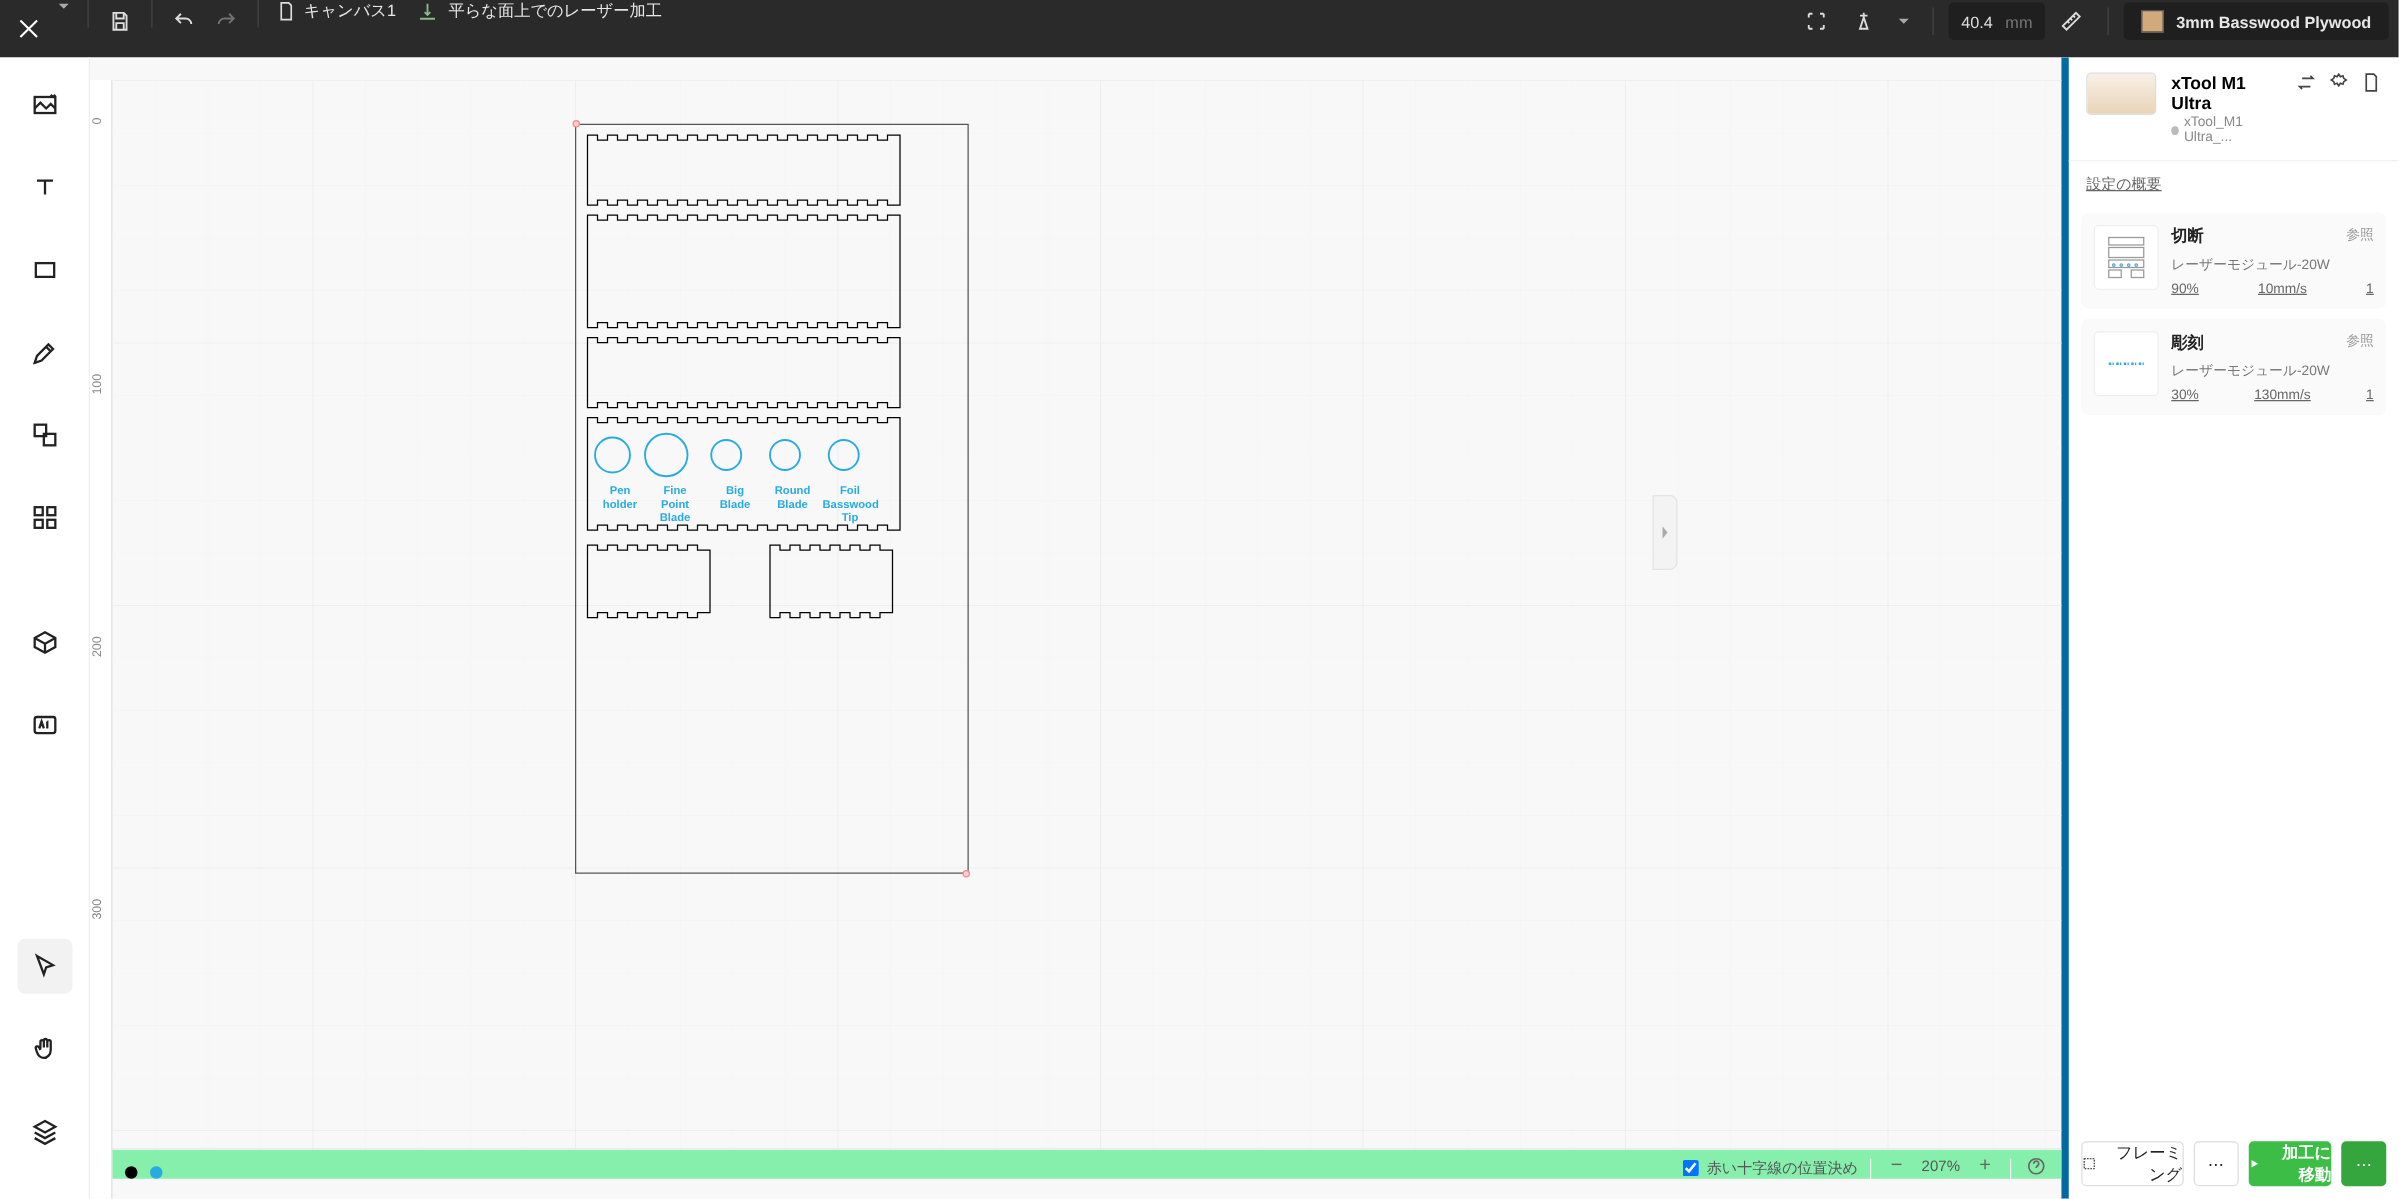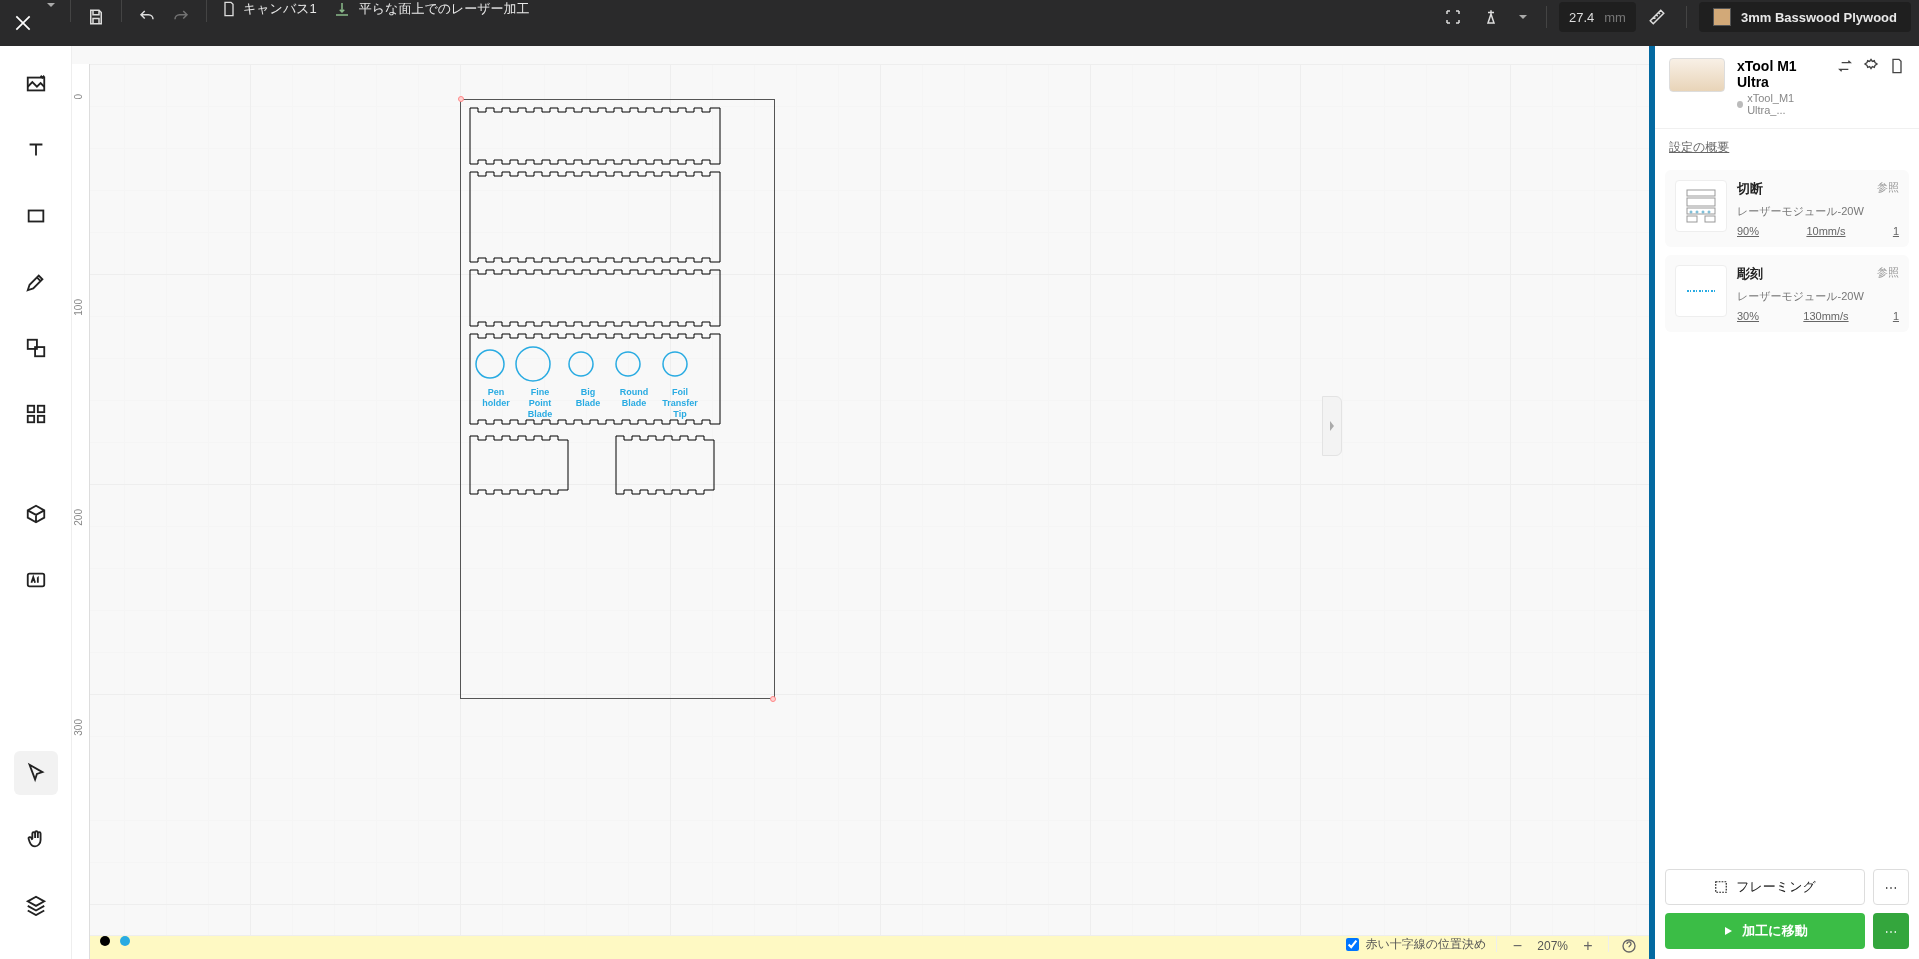--- a/index.html
+++ b/index.html
@@ -40,21 +40,21 @@
 }
 .canvas-border { position:absolute; left:370px; top:35px; width:315px; height:600px; border:1px solid #555; background:transparent; }
 .crossdot1 { position:absolute; left:368px; top:32px; width:6px; height:6px; background:#ffd0d0; border-radius:50%; border:1px solid #f88;}
 .crossdot2 { position:absolute; left:680px; top:632px; width:6px; height:6px; background:#ffd0d0; border-radius:50%; border:1px solid #f88;}
 
 .artwork { position:absolute; left:378px; top:42px; }
 .bladelabel { position:absolute; color:#29abe2; font-size:9px; font-weight:700; text-align:center; line-height:11px; }
 
 .panelsplit { position:absolute; left:1250px; top:350px; width:20px; height:60px; background:#f3f3f3; border:1px solid #e3e3e3; border-radius:0 6px 6px 0; display:flex; align-items:center; justify-content:center; color:#aaa; cursor:pointer;}
 
-.statusbar { position:absolute; left:18px; right:0; bottom:0; height:24px; background:#fef9c3; border-top:1px solid #eee; display:flex; align-items:flex-start; font-size:12px; color:#555; padding:0 10px; gap:10px;}
+.statusbar { position:absolute; left:18px; right:0; bottom:16px; height:24px; background:#86efac; border-top:1px solid #eee; display:flex; align-items:flex-end; font-size:12px; color:#555; padding:0 10px; gap:10px;}
 .statusbar .dot { width:10px; height:10px; border-radius:50%; }
 .statusbar .spacer { flex:1; }
 .statusbar .zoomctrl { display:flex; align-items:center; gap:10px; }
 .statusbar .zbtn { width:20px; height:20px; display:flex; align-items:center; justify-content:center; cursor:pointer; font-size:16px; color:#666;}
 
 .rsidebar { width:270px; border-left:6px solid #0369a1; display:flex; flex-direction:column; background:#fff; }
 .device { padding:12px 14px; display:flex; gap:12px; align-items:flex-start; }
 .device .thumb { width:56px; height:34px; background:linear-gradient(#f8f0e6,#e8d4b8); border-radius:4px; border:1px solid #ddd;}
 .device .info { flex:1; }
 .device .name { font-size:14px; font-weight:700; }
@@ -66,21 +66,21 @@
 .section-title { font-size:12px; color:#666; padding:10px 14px; border-top:1px solid #f0f0f0;text-decoration:underline; }
 .opcard { margin:4px 10px; background:#fafafa; border-radius:6px; padding:10px; display:flex; gap:10px; }
 .opcard .thumb { width:52px; height:52px; background:#fff; border:1px solid #eee; border-radius:4px; display:flex; align-items:center; justify-content:center;}
 .opcard .meta { flex:1; font-size:12px; color:#444; }
 .opcard .meta .title { font-size:13px; font-weight:700; color:#222; display:flex; justify-content:space-between;}
 .opcard .meta .title .ref { font-size:11px; color:#999; font-weight:400; }
 .opcard .meta .sub { font-size:11px; color:#777; margin-top:6px; }
 .opcard .meta .row { display:flex; justify-content:space-between; font-size:11px; color:#666; margin-top:6px;text-decoration:underline;}
 
 .rsidebar .grow { flex:1; }
-.actionbar { padding:10px; display:flex; flex-direction:column; gap:8px; }
+.actionbar { padding:10px; display:flex; flex-direction:row; gap:8px;text-align:right; }
 .btnrow { display:flex; gap:8px; }
 .btn { height:36px; border-radius:4px; display:flex; align-items:center; justify-content:center; font-size:13px; cursor:pointer; gap:8px;}
 .btn.framing { flex:1; background:#fff; border:1px solid #ddd; color:#222; }
 .btn.menu { width:36px; background:#fff; border:1px solid #ddd; color:#222; }
 .btn.process { flex:1; background:#3bbd46; color:#fff; font-weight:600; }
 .btn.menu2 { width:36px; background:#34a63d; color:#fff; }
 
 svg { display:block; }
 </style>
 </head>
@@ -139,21 +139,21 @@
           <path d="M12 3v5 M8 6l8 0 M12 8 L8 20h8z"></path>
         </svg>
     </div>
     <div class="chev">
       <svg width="10" height="10" viewBox="0 0 10 10" fill="#aaa">
           <path d="M1 3 L5 7 L9 3Z"></path>
         </svg>
     </div>
     <div class="hdiv"></div>
     <div class="thickness">
-      <span>27.4</span>
+      <span>40.4</span>
       <span class="unit">mm</span>
     </div>
     <div class="hicon">
       <svg width="18" height="18" viewBox="0 0 24 24" fill="none" stroke="#ddd" stroke-width="2">
           <path d="M3 17 L17 3l4 4L7 21z M8 12l2 2 M11 9l2 2 M14 6l2 2"></path>
         </svg>
     </div>
     <div class="hdiv"></div>
     <div class="material">
       <div class="swatch"></div>
@@ -272,21 +272,21 @@
       <div class="bladelabel" style="left:430px; top:323px; width:40px">
         <span>Fine</span><br><span>Point</span><br><span>Blade</span>
       </div>
       <div class="bladelabel" style="left:478px; top:323px; width:40px">
         <span>Big</span><br><span>Blade</span>
       </div>
       <div class="bladelabel" style="left:522px; top:323px; width:44px">
         <span>Round</span><br><span>Blade</span>
       </div>
       <div class="bladelabel" style="left:568px; top:323px; width:44px">
-        <span>Foil</span><br><span>Transfer</span><br><span>Tip</span>
+        <span>Foil</span><br><span>Basswood</span><br><span>Tip</span>
       </div>
     </div>
 
     <div class="panelsplit">
       <svg width="8" height="12" viewBox="0 0 8 12" fill="#aaa">
           <path d="M2 1 L6 6 L2 11Z"></path>
         </svg>
     </div>
 
     <div class="statusbar">

